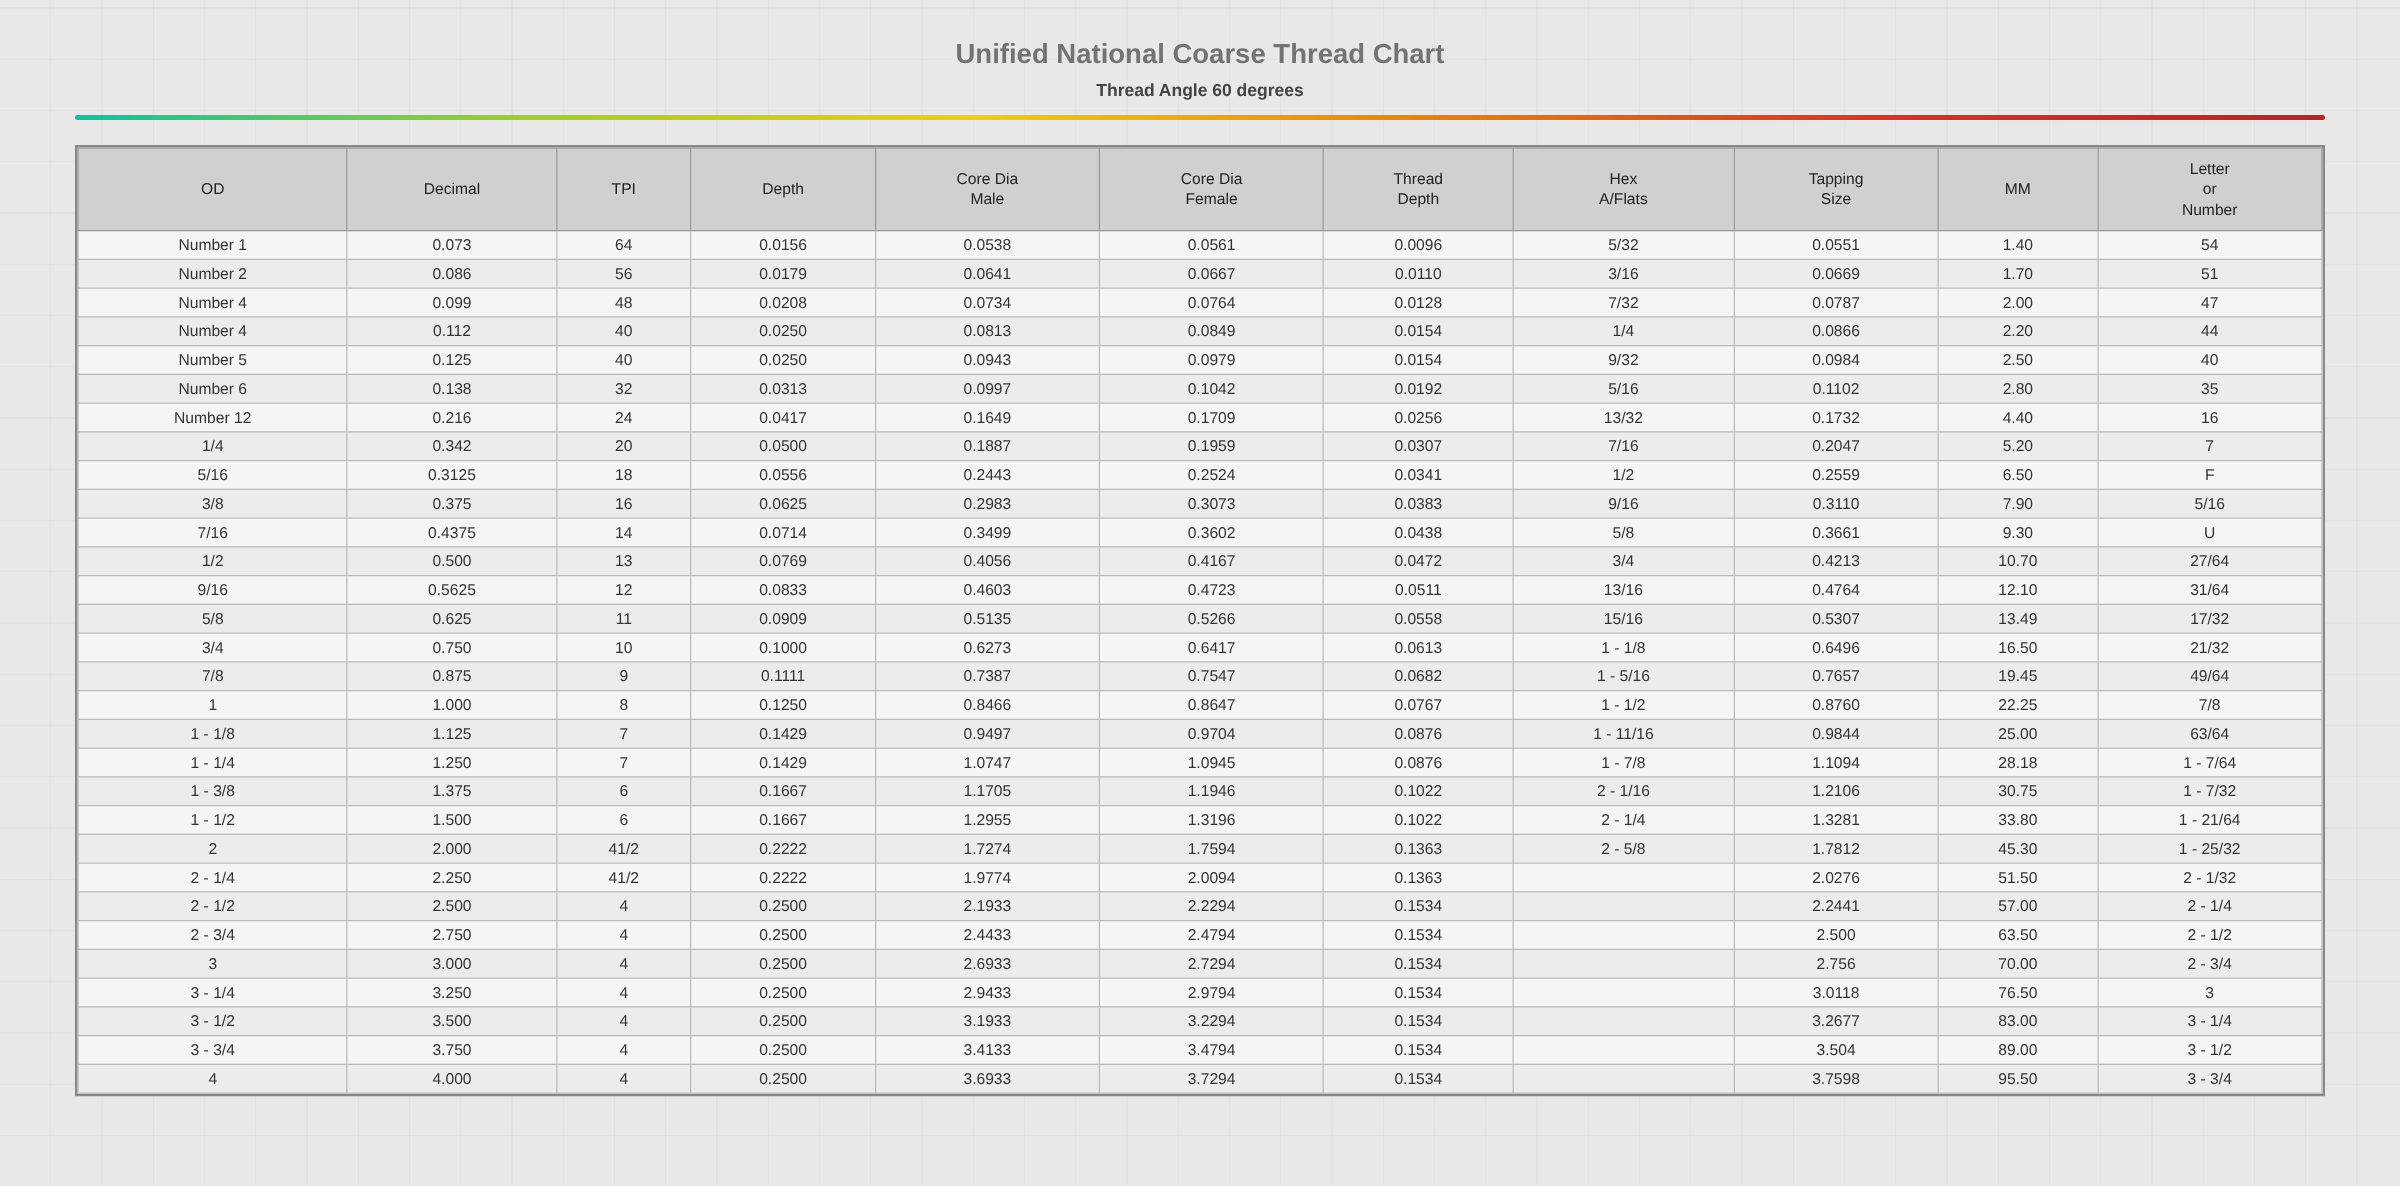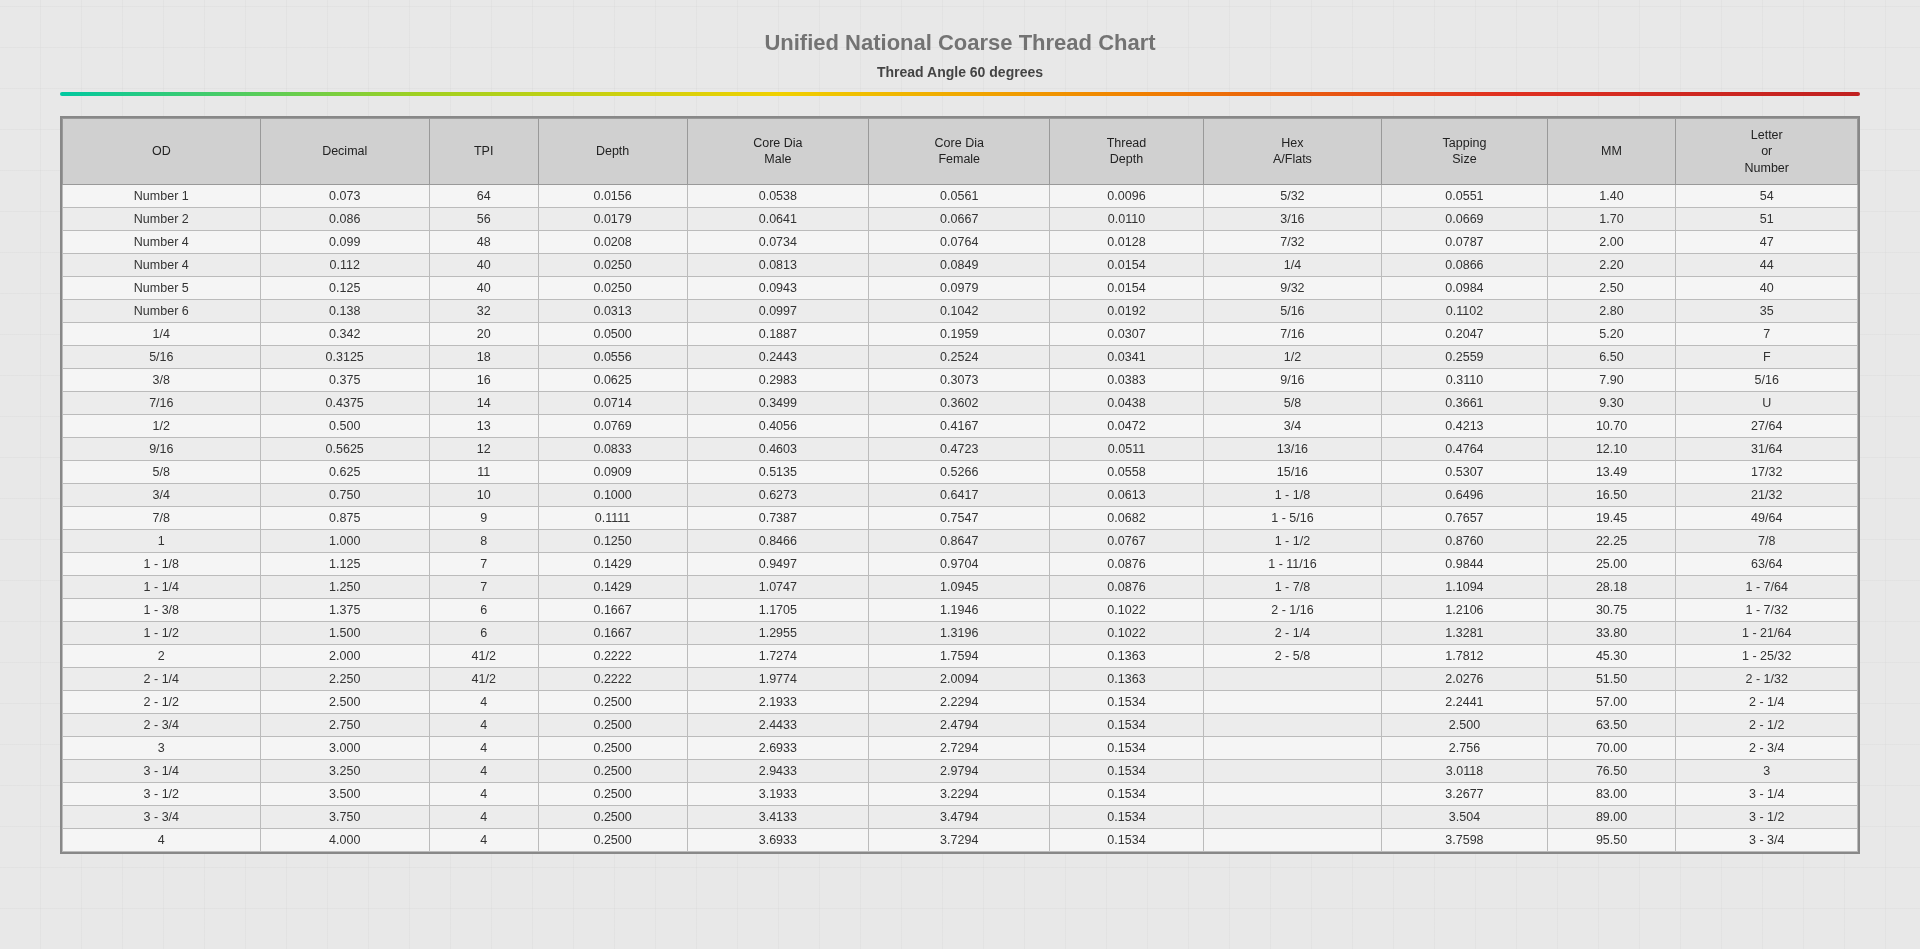--- a/index.html
+++ b/index.html
@@ -189,20 +189,33 @@
             <td>0.0313</td>
             <td>0.0997</td>
             <td>0.1042</td>
             <td>0.0192</td>
             <td>5/16</td>
             <td>0.1102</td>
             <td>2.80</td>
             <td>35</td>
           </tr>
           <tr>
+            <td>Number 12</td>
+            <td>0.216</td>
+            <td>24</td>
+            <td>0.0417</td>
+            <td>0.1649</td>
+            <td>0.1709</td>
+            <td>0.0256</td>
+            <td>13/32</td>
+            <td>0.1732</td>
+            <td>4.40</td>
+            <td>16</td>
+          </tr>
+          <tr>
             <td>1/4</td>
             <td>0.342</td>
             <td>20</td>
             <td>0.0500</td>
             <td>0.1887</td>
             <td>0.1959</td>
             <td>0.0307</td>
             <td>7/16</td>
             <td>0.2047</td>
             <td>5.20</td>

